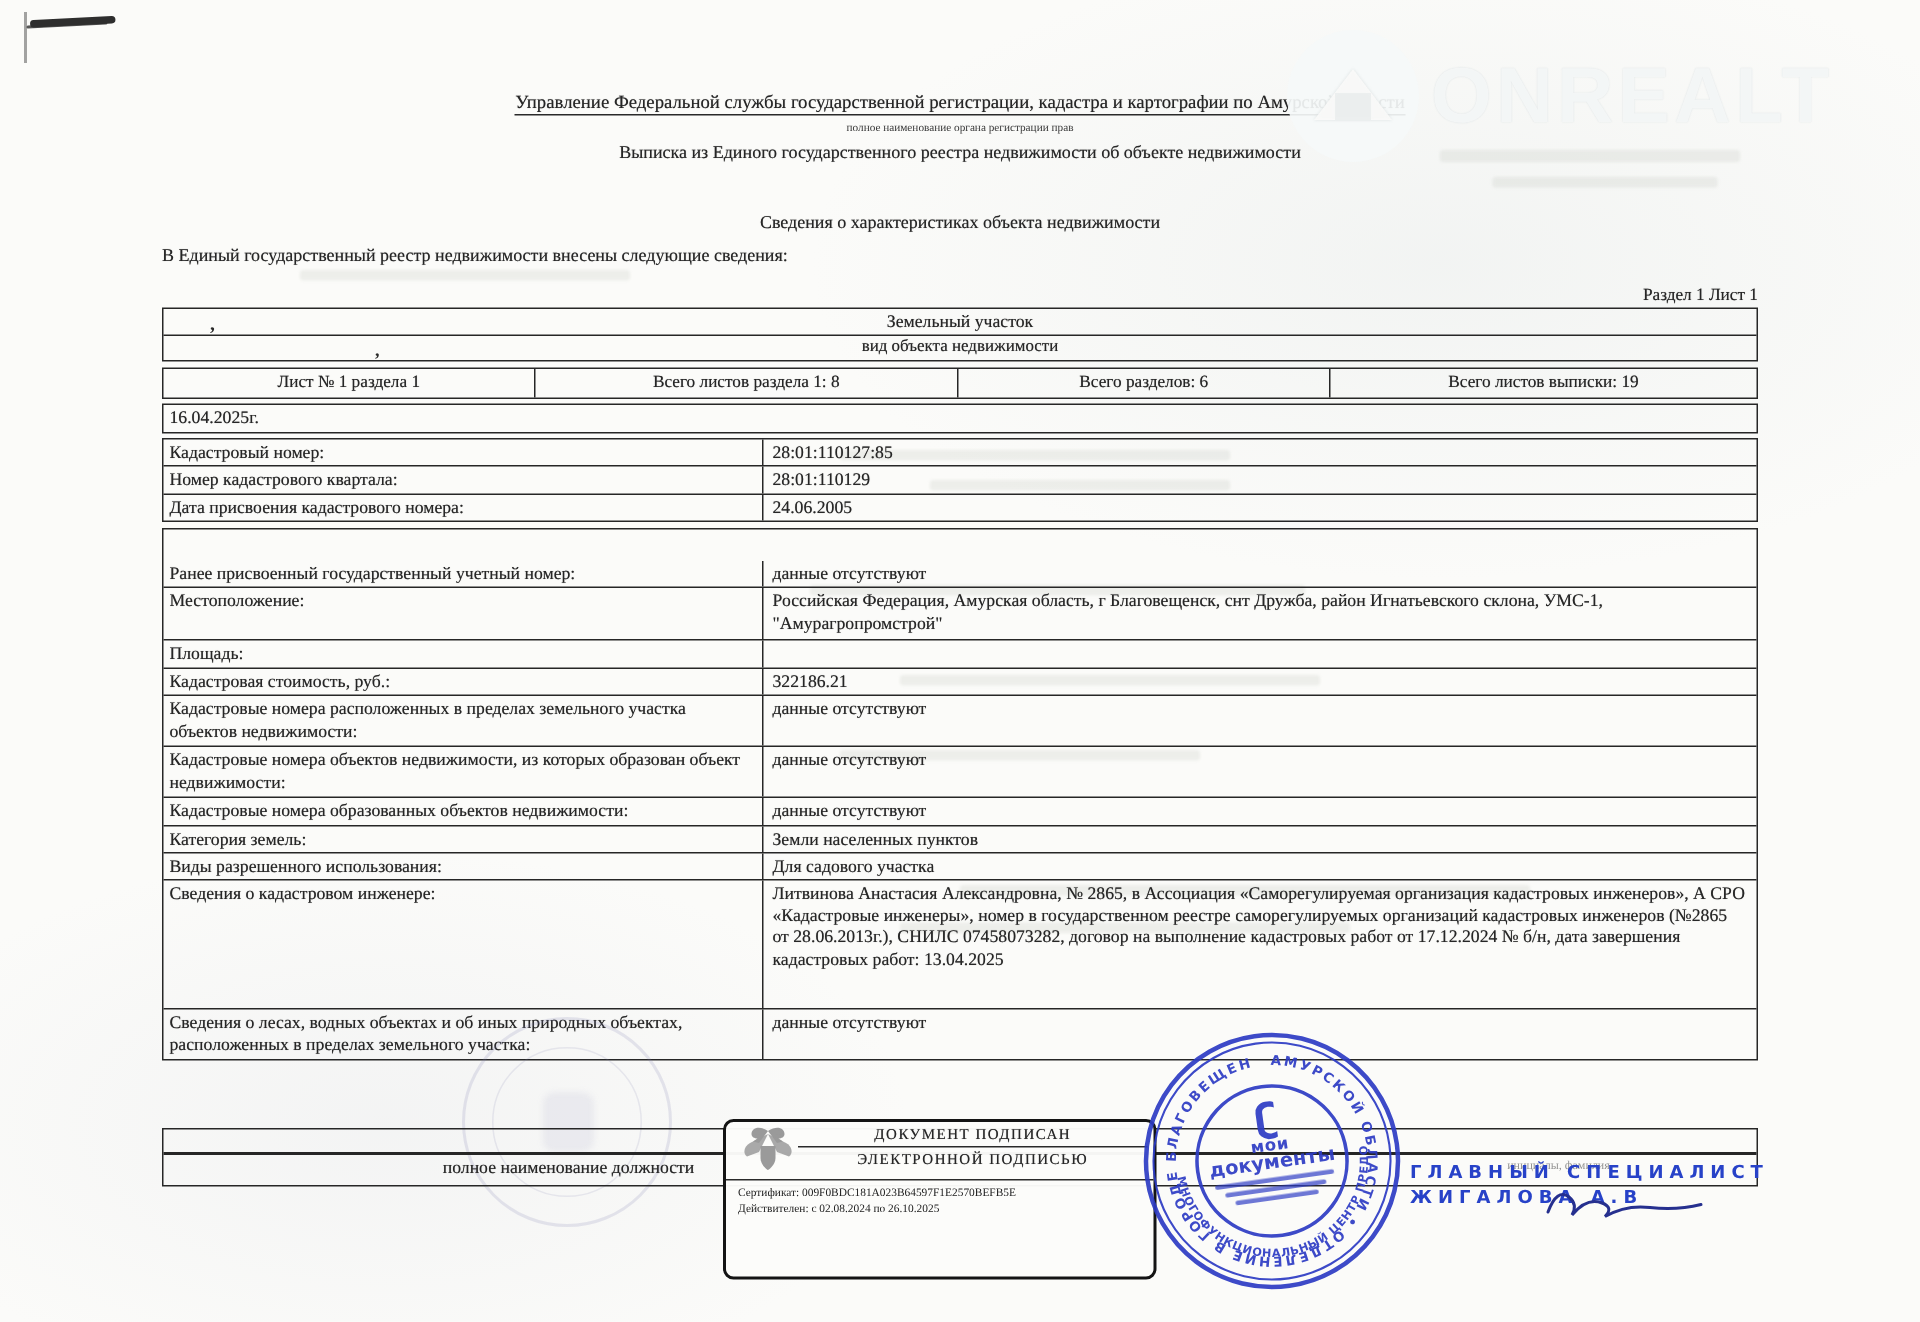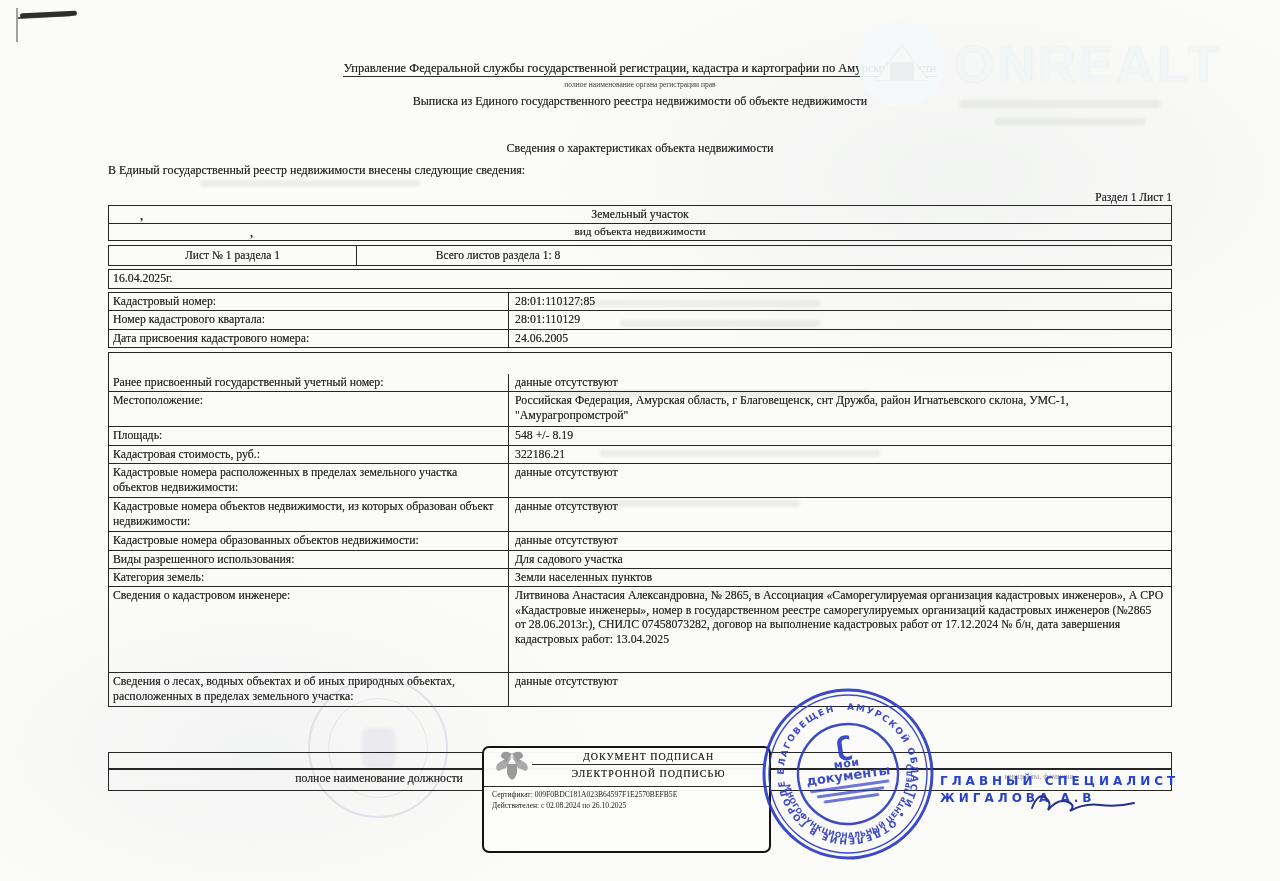--- a/index.html
+++ b/index.html
@@ -139,20 +139,22 @@
 <div class="abs content tbl tblA">
   <div class="arow1 center doc-text">Земельный участок</div>
   <div class="arow2 center doc-text">вид объекта недвижимости</div>
 </div>
 <div class="abs mark" style="left:140px;top:208px;font-size:13px;">,</div>
 <div class="abs mark" style="left:250px;top:226px;font-size:12px;">,</div>
 
 <div class="abs content tbl tblB">
   <div class="bcell doc-text" style="flex:0 0 248px;">Лист № 1 раздела 1</div>
   <div class="bcell doc-text" style="flex:0 0 282px;">Всего листов раздела 1: 8</div>
+  <div class="bcell doc-text" style="flex:0 0 248px;">Всего разделов: 6</div>
+  <div class="bcell doc-text" style="flex:1;">Всего листов выписки: 19</div>
 </div>
 
 <div class="abs content dateRow doc-text">16.04.2025г.</div>
 
 <div class="abs content tbl tbl1">
   <div class="trow">
     <div class="lbl doc-text">Кадастровый номер:</div>
     <div class="val doc-text">28:01:110127:85</div>
   </div>
   <div class="trow">
@@ -169,45 +171,44 @@
   <div class="trow" style="min-height:17px;margin-top:21px;">
     <div class="lbl doc-text">Ранее присвоенный государственный учетный номер:</div>
     <div class="val doc-text">данные отсутствуют</div>
   </div>
   <div class="trow" style="min-height:35px;">
     <div class="lbl doc-text">Местоположение:</div>
     <div class="val doc-text">Российская Федерация, Амурская область, г Благовещенск, снт Дружба, район Игнатьевского склона, УМС-1, "Амурагропромстрой"</div>
   </div>
   <div class="trow" style="min-height:17px;">
     <div class="lbl doc-text">Площадь:</div>
-    <div class="val doc-text">548 +/- 8.19</div>
   </div>
   <div class="trow" style="min-height:17px;">
     <div class="lbl doc-text">Кадастровая стоимость, руб.:</div>
     <div class="val doc-text">322186.21</div>
   </div>
   <div class="trow" style="min-height:34px;">
     <div class="lbl doc-text">Кадастровые номера расположенных в пределах земельного участка объектов недвижимости:</div>
     <div class="val doc-text">данные отсутствуют</div>
   </div>
   <div class="trow" style="min-height:34px;">
     <div class="lbl doc-text">Кадастровые номера объектов недвижимости, из которых образован объект недвижимости:</div>
     <div class="val doc-text">данные отсутствуют</div>
   </div>
   <div class="trow" style="min-height:17px;">
     <div class="lbl doc-text">Кадастровые номера образованных объектов недвижимости:</div>
     <div class="val doc-text">данные отсутствуют</div>
   </div>
   <div class="trow" style="min-height:17px;">
+    <div class="lbl doc-text">Категория земель:</div>
+    <div class="val doc-text">Земли населенных пунктов</div>
+  </div>
+  <div class="trow" style="min-height:17px;">
     <div class="lbl doc-text">Виды разрешенного использования:</div>
     <div class="val doc-text">Для садового участка</div>
-  </div>
-  <div class="trow" style="min-height:17px;">
-    <div class="lbl doc-text">Категория земель:</div>
-    <div class="val doc-text">Земли населенных пунктов</div>
   </div>
   <div class="trow" style="min-height:86px;">
     <div class="lbl doc-text">Сведения о кадастровом инженере:</div>
     <div class="val doc-text">Литвинова Анастасия Александровна, № 2865, в Ассоциация «Саморегулируемая организация кадастровых инженеров», А СРО «Кадастровые инженеры», номер в государственном реестре саморегулируемых организаций кадастровых инженеров (№2865 от 28.06.2013г.), СНИЛС 07458073282, договор на выполнение кадастровых работ от 17.12.2024 № б/н, дата завершения кадастровых работ: 13.04.2025</div>
   </div>
   <div class="trow" style="min-height:34px;">
     <div class="lbl doc-text">Сведения о лесах, водных объектах и об иных природных объектах, расположенных в пределах земельного участка:</div>
     <div class="val doc-text">данные отсутствуют</div>
   </div>
 </div>

